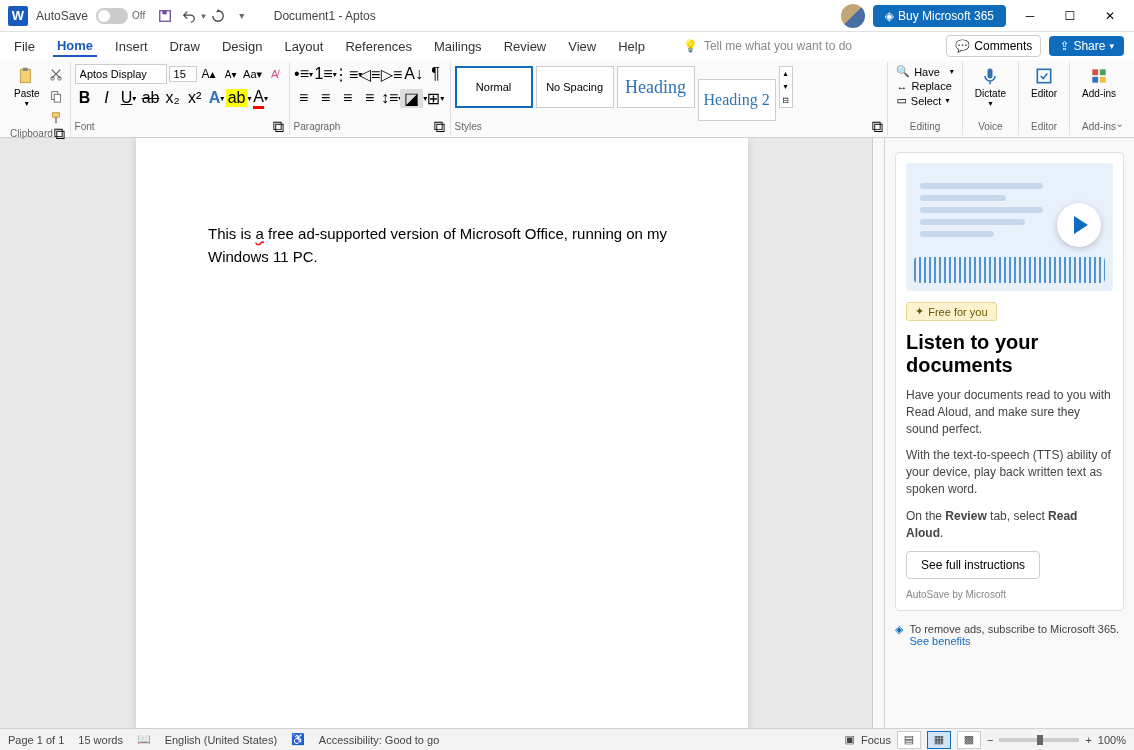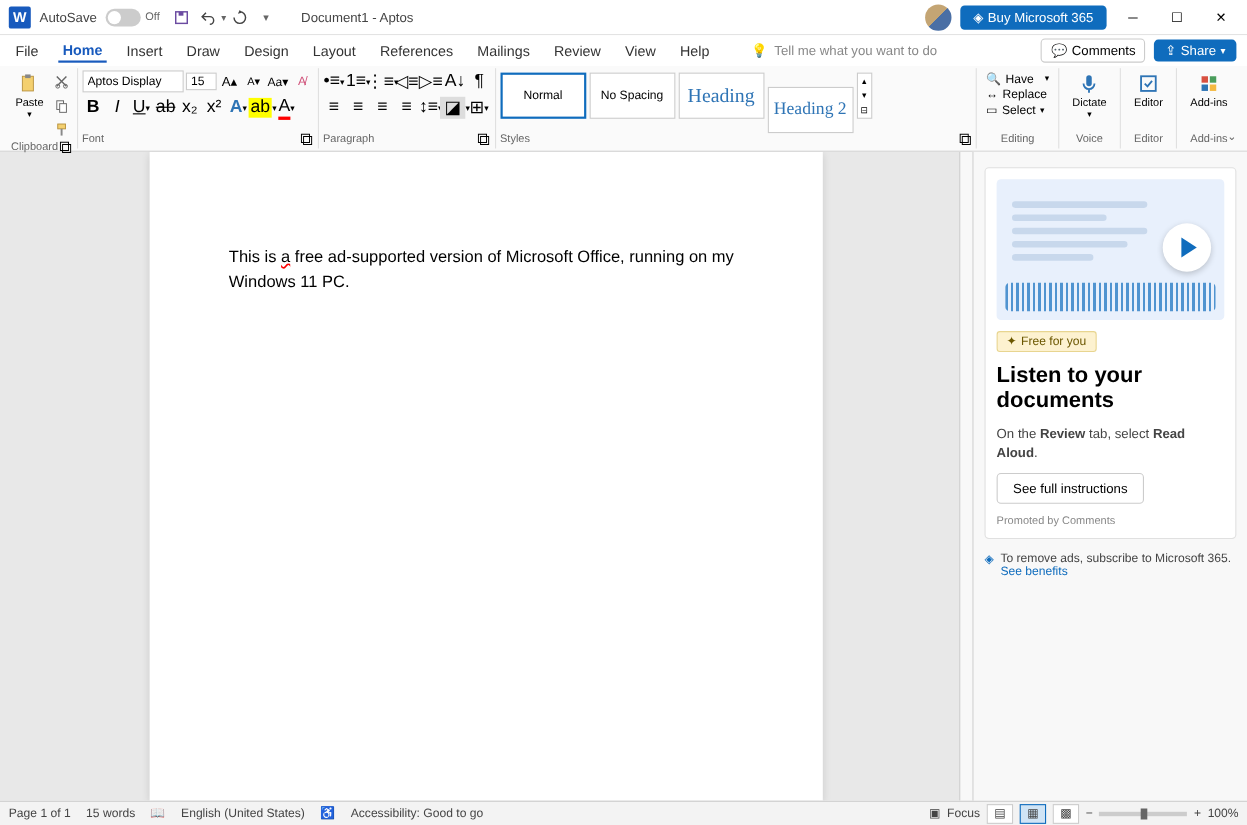--- a/index.html
+++ b/index.html
@@ -423,25 +423,27 @@
             <div style="width:60%"></div>
           </div>
         <div class="hero-play"></div>
         <div class="hero-wave"></div>
       </div>
       <div class="badge-free">
         <span>✦</span>
         <span>Free for you</span>
       </div>
       <div class="pane-title">Listen to your documents</div>
+      <p class="pane-text">Have your documents read to you with Read Aloud, and make sure they sound perfect.</p>
+      <p class="pane-text">With the text-to-speech (TTS) ability of your device, play back written text as spoken word.</p>
       <p class="pane-text">
         <span>On the </span><b>Review</b><span> tab, select </span><b>Read Aloud</b><span>.</span>
       </p>
       <div class="see-btn">See full instructions</div>
-      <div class="promoted">Promoted by Comments</div>
+      <div class="promoted">AutoSave by Microsoft</div>
     </div>
     <div class="remove-ads">
       <span style="color:#0f6cbd">◈</span>
       <div>
         <span>To remove ads, subscribe to Microsoft 365.</span><br>
         <a href="#">See benefits</a>
       </div>
     </div>
   </div>
 </div>

